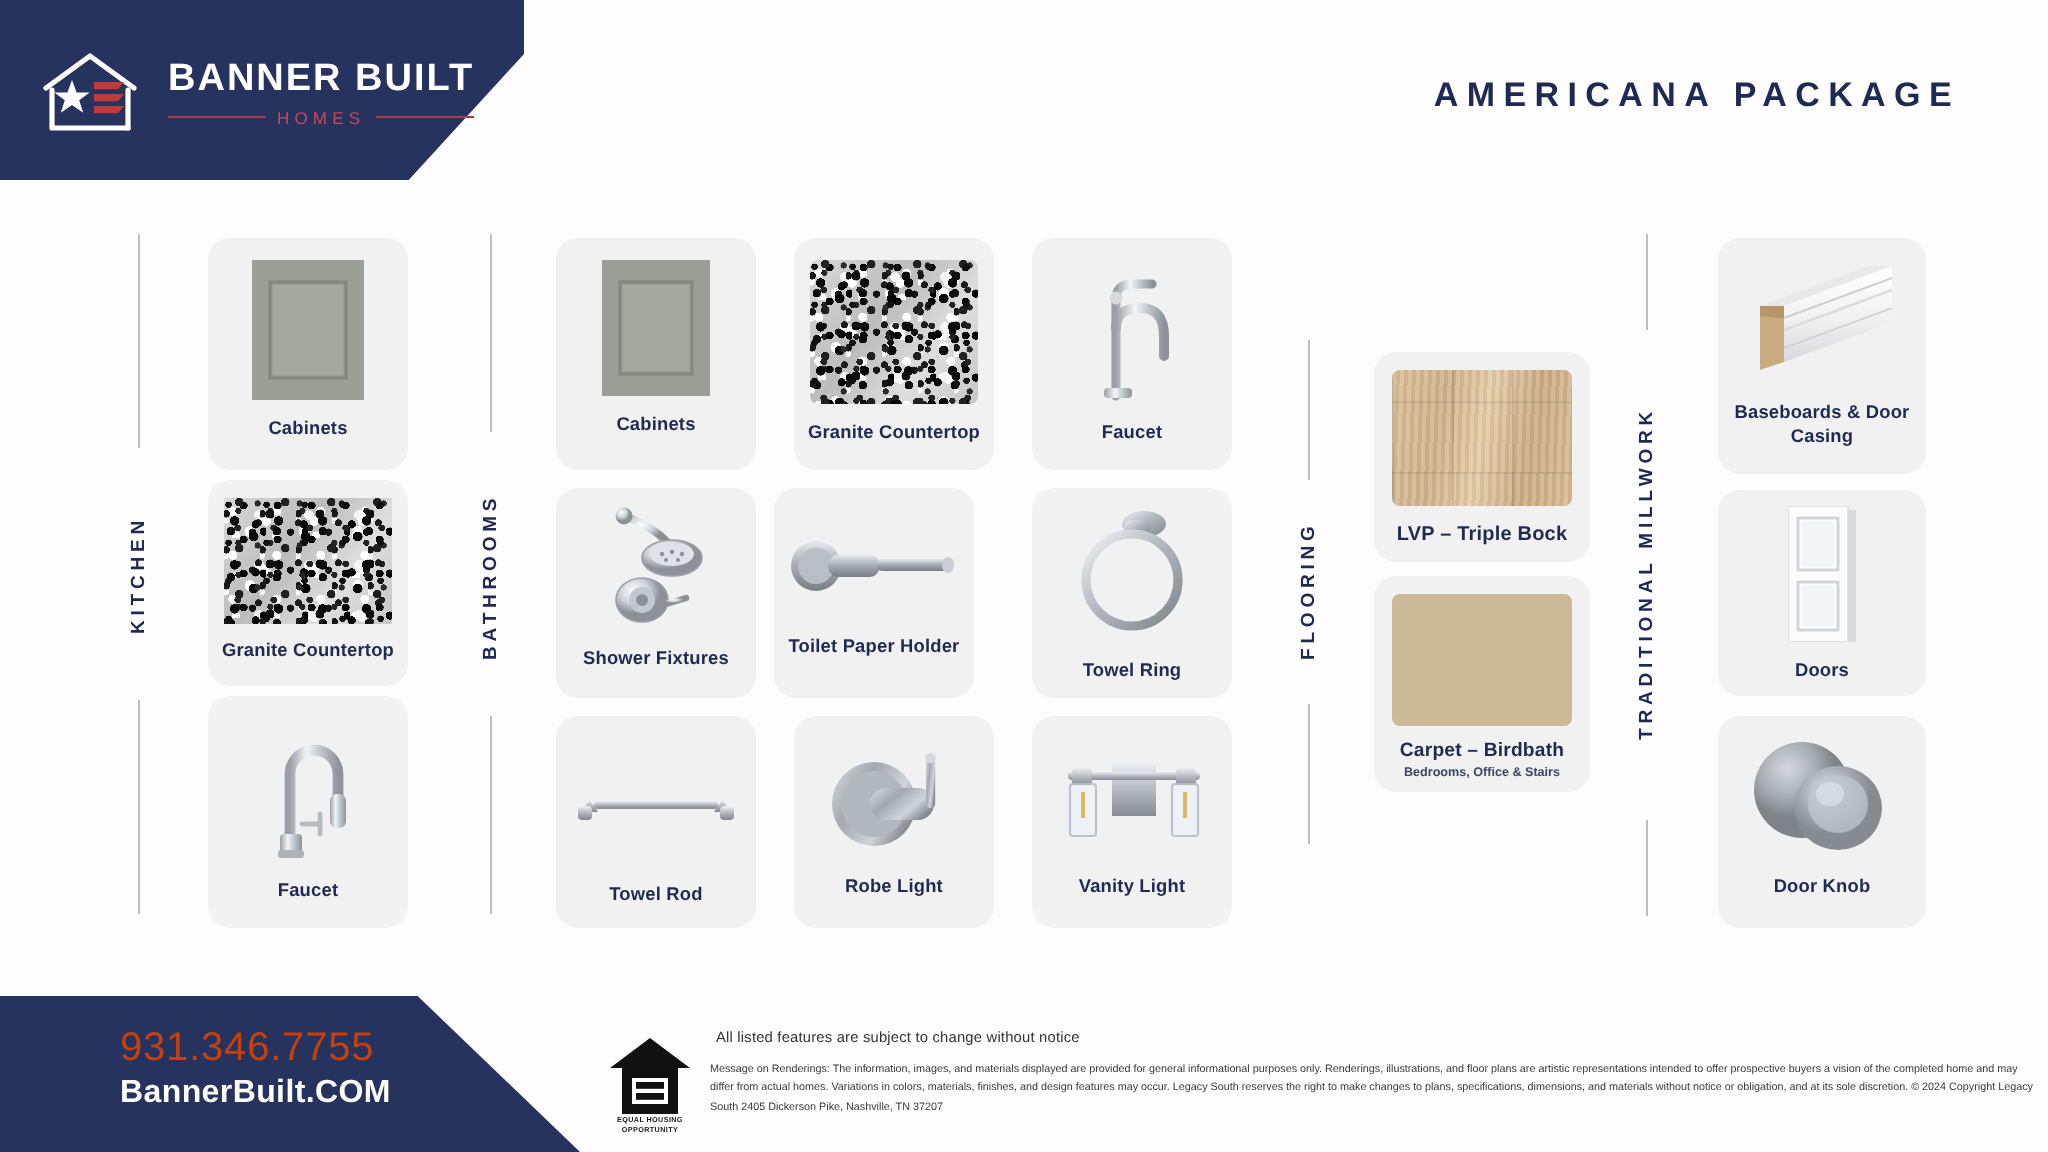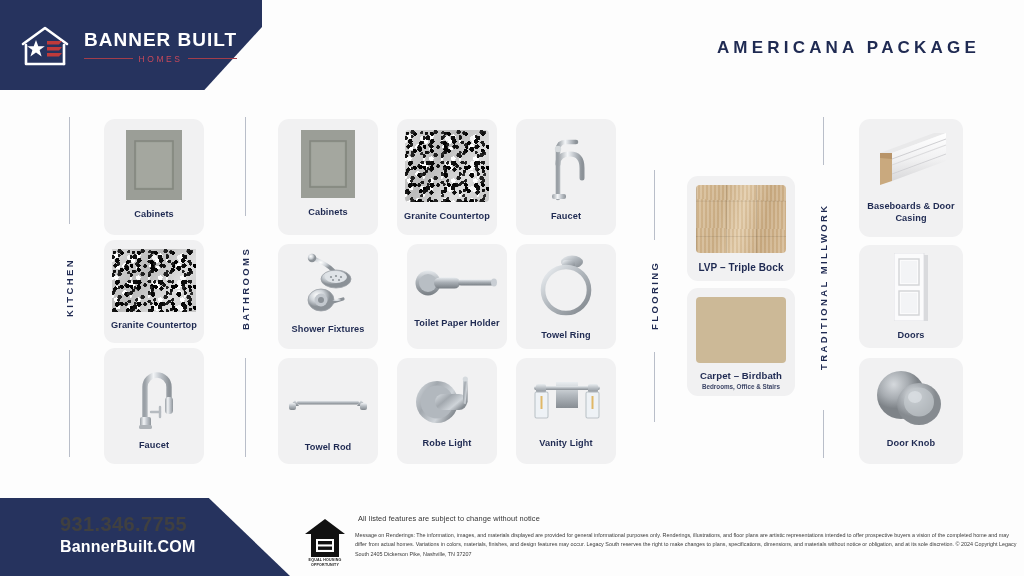--- a/index.html
+++ b/index.html
@@ -158,21 +158,21 @@
   
   .footer-banner {
     position: absolute; left: 0; bottom: 0;
     width: 290px; height: 78px;
     background: #26335e;
     border-top-right-radius: 22px;
     clip-path: polygon(0 0, 72% 0, 100% 100%, 0 100%);
   }
   .phone {
     position: absolute; left: 60px; bottom: 40px;
-    color: #404040; font-size: 20px; font-weight: 700; letter-spacing: 0.4px;
+    color: #c2410c; font-size: 20px; font-weight: 400; letter-spacing: 0.4px;
     white-space: nowrap;
   }
   .website {
     position: absolute; left: 60px; bottom: 20px;
     color: #ffffff; font-size: 16px; font-weight: 700; letter-spacing: 0.2px;
     white-space: nowrap;
   }
   .eho { position: absolute; left: 303px; bottom: 11px; width: 44px; height: 48px; }
   .eho-caption {
     position: absolute; left: 299px; bottom: 9px;
@@ -333,21 +333,21 @@
         <circle cx="46" cy="28" r="1" fill="#8b9197"></circle>
         <ellipse cx="28" cy="48" rx="13" ry="11" fill="url(#chrome3)" stroke="#9aa0a6" stroke-width="0.8"></ellipse>
         <circle cx="28" cy="48" r="6.5" fill="#c3c8ce"></circle>
         <circle cx="28" cy="48" r="3" fill="#8b9197"></circle>
         <path d="M40 50 L50 47" stroke="url(#chrome3)" stroke-width="3.2" stroke-linecap="round"></path>
       </svg>
     </div>
     <div class="card-label" style="margin-top:6px;">Shower Fixtures</div>
   </div>
 
-  <div class="card" style="left:387px; top:244px; width:100px; height:105px; padding-top:22px;margin-left:20px;">
+  <div class="card" style="left:387px; top:244px; width:100px; height:105px; padding-top:22px;">
     <div class="card-swatch" style="width:86px;height:34px;">
       <svg viewBox="0 0 86 34" width="86" height="34">
         <defs>
           <linearGradient id="chrome4" x1="0" y1="0" x2="0" y2="1">
             <stop offset="0%" stop-color="#e6eaee"></stop>
               <stop offset="45%" stop-color="#a9afb5"></stop>
             <stop offset="100%" stop-color="#787e84"></stop>
           </linearGradient>
         </defs>
         <ellipse cx="14" cy="17" rx="12.5" ry="12.5" fill="url(#chrome4)"></ellipse>

